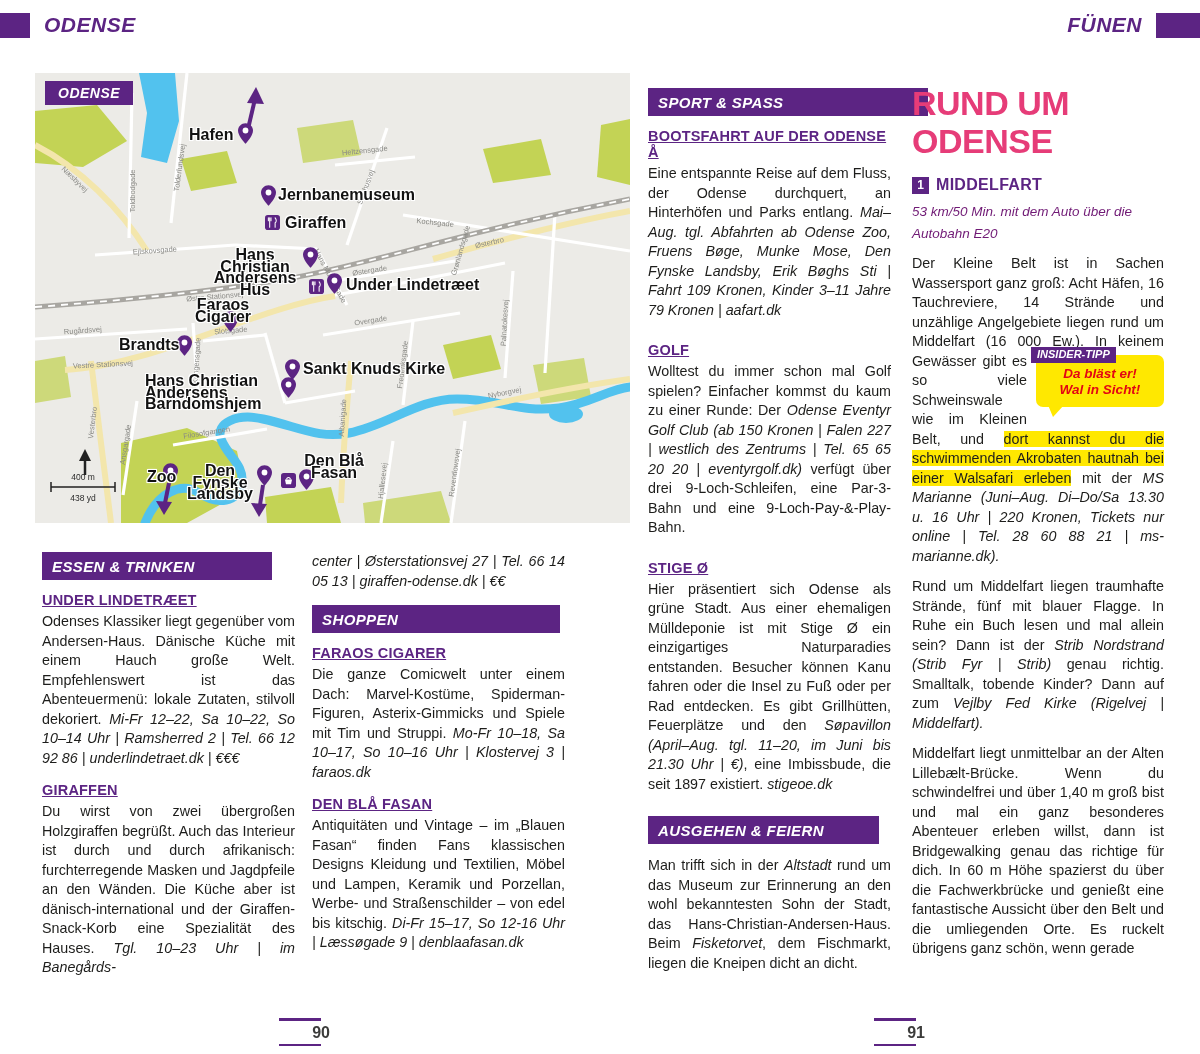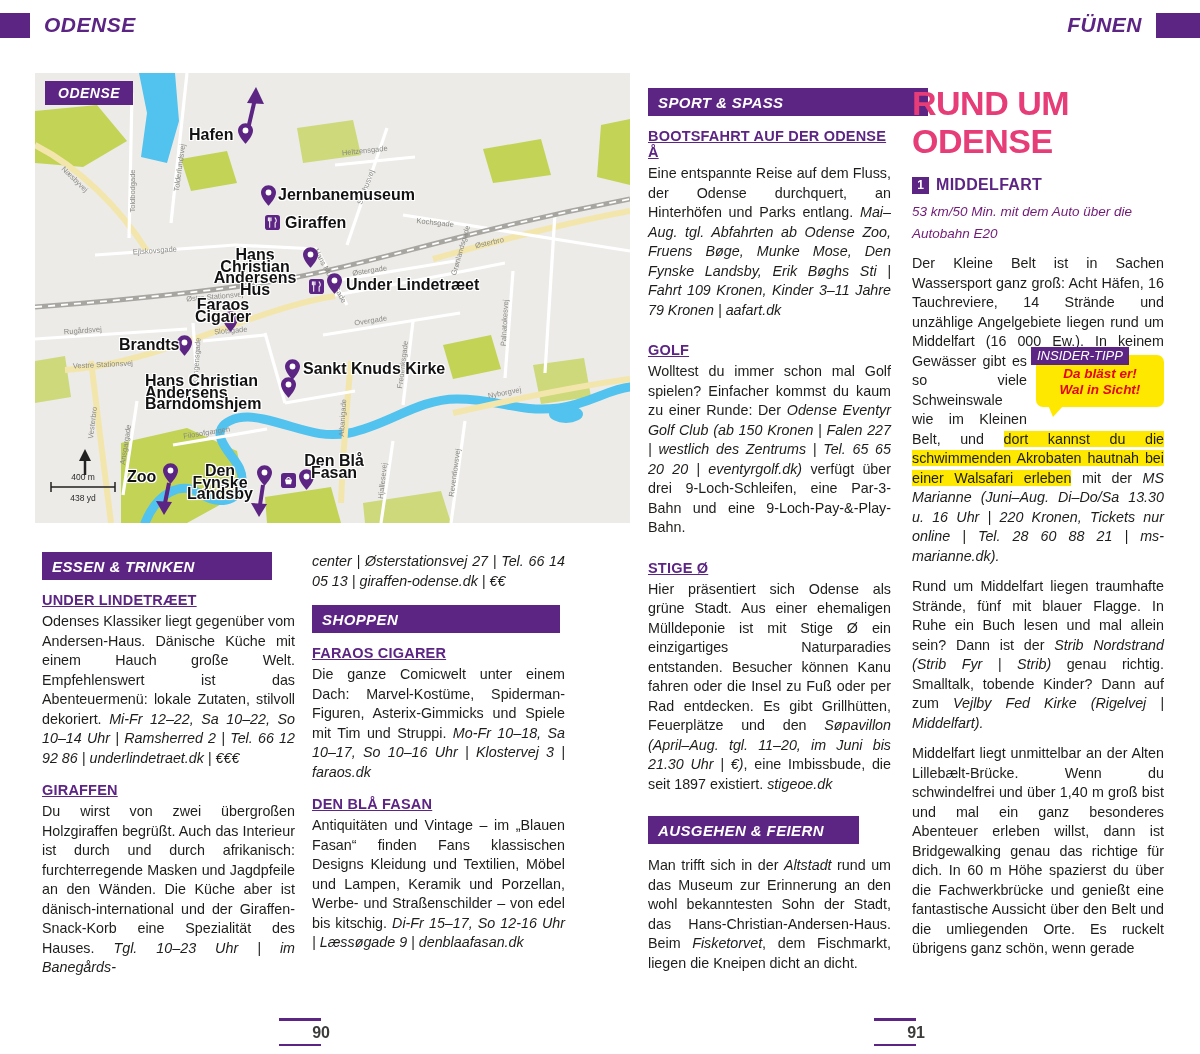--- a/index.html
+++ b/index.html
@@ -44,21 +44,21 @@
 
   
   .rund-title{color:var(--pink);font-weight:bold;font-size:34px;line-height:38px;letter-spacing:-.5px;margin:0 0 16px;}
   .mid-head{display:flex;align-items:center;gap:7px;margin:0 0 7px;}
   .mid-num{background:var(--purple);color:#fff;font-weight:bold;font-size:12px;width:17px;height:17px;display:flex;align-items:center;justify-content:center;flex:0 0 17px;}
   .mid-name{color:var(--purple);font-weight:bold;font-size:16px;letter-spacing:.3px;}
   .mid-sub{color:#701a75;font-style:italic;font-size:13.5px;line-height:22px;margin:0 0 9px;}
 
   
   .tip-float{float:right;width:128px;margin:3px 0 8px 9px;position:relative;}
-  .tip-tag{position:absolute;top:-8px;left:-5px;background:var(--purple);color:#fff;font-style:italic;font-weight:normal;font-size:13px;line-height:1;padding:2.5px 6px;z-index:2;}
+  .tip-tag{position:absolute;top:-8px;left:-5px;background:var(--purple);color:#fff;font-style:italic;font-weight:bold;font-size:11px;line-height:1;padding:2.5px 6px;z-index:2;}
   .tip-bubble{display:block;background:var(--yellow);border-radius:7px;padding:11px 6px 9px;position:relative;}
   .tip-bubble::after{content:"";position:absolute;left:12px;bottom:-10px;width:0;height:0;border-left:5px solid transparent;border-right:11px solid transparent;border-top:12px solid var(--yellow);}
   .tip-line{display:block;color:var(--red);font-style:italic;font-weight:bold;font-size:13.5px;line-height:16px;text-align:center;}
 
   
   .pageno{position:absolute;top:1018px;width:60px;text-align:right;}
   .pageno.left{left:270px;}
   .pageno.right{left:865px;}
   .pageno .rule{height:2.5px;background:var(--purple);width:42px;margin:0 auto;}
   .pageno .num{font-weight:bold;font-size:16px;color:#3c3c3b;padding:3px 0 2px;}
@@ -243,21 +243,21 @@
 
     <div class="poi-label" style="left:154px;top:56px;width:44px;text-align:right">Hafen</div>
     <div class="poi-label nowrap" style="left:243px;top:116px">Jernbanemuseum</div>
     <div class="poi-label nowrap" style="left:250px;top:144px">Giraffen</div>
     <div class="poi-label" style="left:176px;top:176px;width:88px;text-align:center">Hans Christian Andersens Hus</div>
     <div class="poi-label nowrap" style="left:311px;top:206px">Under Lindetræet</div>
     <div class="poi-label" style="left:140px;top:226px;width:96px;text-align:center">Faraos Cigarer</div>
     <div class="poi-label" style="left:84px;top:266px;width:54px;text-align:right">Brandts</div>
     <div class="poi-label nowrap" style="left:268px;top:290px">Sankt Knuds Kirke</div>
     <div class="poi-label" style="left:110px;top:302px;width:132px;">Hans Christian Andersens Barndomshjem</div>
-    <div class="poi-label" style="left:92px;top:398px;width:26px;text-align:center">Zoo</div>
+    <div class="poi-label" style="left:112px;top:398px;width:26px;text-align:center">Zoo</div>
     <div class="poi-label" style="left:150px;top:392px;width:70px;text-align:center">Den Fynske Landsby</div>
     <div class="poi-label" style="left:256px;top:382px;width:86px;text-align:center">Den Blå Fasan</div>
   </div>
 
   <section class="col col1">
     <div class="sec-bar" style="width:230px">ESSEN &amp; TRINKEN</div>
     <h3 class="entry-title" style="margin-top:10px">UNDER LINDETRÆET</h3>
     <p class="body"><span>Odenses Klassiker liegt gegenüber vom Andersen-Haus. Dänische Küche mit einem Hauch große Welt. Empfehlenswert ist das Abenteuermenü: lokale Zutaten, stilvoll dekoriert. </span><span class="seg-i">Mi-Fr 12–22, Sa 10–22, So 10–14 Uhr | Ramsherred 2 | Tel. 66 12 92 86 | underlindetraet.dk | €€€</span></p>
     <h3 class="entry-title">GIRAFFEN</h3>
     <p class="body"><span>Du wirst von zwei übergroßen Holzgiraffen begrüßt. Auch das Interieur ist durch und durch afrikanisch: furchterregende Masken und Jagdpfeile an den Wänden. Die Küche aber ist dänisch-international und der Giraffen-Snack-Korb eine Spezialität des Hauses. </span><span class="seg-i">Tgl. 10–23 Uhr | im Banegårds-</span></p>
@@ -273,21 +273,21 @@
   </section>
 
   <section class="col col3">
     <div class="sec-bar" style="width:280px">SPORT &amp; SPASS</div>
     <h3 class="entry-title" style="margin-top:10px">BOOTSFAHRT AUF DER ODENSE Å</h3>
     <p class="body"><span>Eine entspannte Reise auf dem Fluss, der Odense durchquert, an Hinterhöfen und Parks entlang. </span><span class="seg-i">Mai–Aug. tgl. Abfahrten ab Odense Zoo, Fruens Bøge, Munke Mose, Den Fynske Landsby, Erik Bøghs Sti | Fahrt 109 Kronen, Kinder 3–11 Jahre 79 Kronen | aafart.dk</span></p>
     <h3 class="entry-title" style="margin-top:22px">GOLF</h3>
     <p class="body"><span>Wolltest du immer schon mal Golf spielen? Einfacher kommst du kaum zu einer Runde: Der </span><span class="seg-i">Odense Eventyr Golf Club (ab 150 Kronen | Falen 227 | westlich des Zentrums | Tel. 65 65 20 20 | eventyrgolf.dk)</span><span> verfügt über drei 9-Loch-Schleifen, eine Par-3-Bahn und eine 9-Loch-Pay-&amp;-Play-Bahn.</span></p>
     <h3 class="entry-title" style="margin-top:22px">STIGE Ø</h3>
     <p class="body"><span>Hier präsentiert sich Odense als grüne Stadt. Aus einer ehemaligen Mülldeponie ist mit Stige Ø ein einzigartiges Naturparadies entstanden. Besucher können Kanu fahren oder die Insel zu Fuß oder per Rad entdecken. Es gibt Grillhütten, Feuerplätze und den </span><span class="seg-i">Søpavillon (April–Aug. tgl. 11–20, im Juni bis 21.30 Uhr | €)</span><span>, eine Imbissbude, die seit 1897 existiert. </span><span class="seg-i">stigeoe.dk</span></p>
-    <div class="sec-bar" style="width:211px;margin-top:22px">AUSGEHEN &amp; FEIERN</div>
+    <div class="sec-bar" style="width:231px;margin-top:22px">AUSGEHEN &amp; FEIERN</div>
     <p class="body" style="margin-top:10px"><span>Man trifft sich in der </span><span class="seg-i">Altstadt</span><span> rund um das Museum zur Erinnerung an den wohl bekanntesten Sohn der Stadt, das Hans-Christian-Andersen-Haus. Beim </span><span class="seg-i">Fisketorvet</span><span>, dem Fischmarkt, liegen die Kneipen dicht an dicht.</span></p>
   </section>
 
   <section class="col col4">
     <h1 class="rund-title">RUND UM ODENSE</h1>
     <div class="mid-head">
       <span class="mid-num">1</span>
       <span class="mid-name">MIDDELFART</span>
     </div>
     <p class="mid-sub">53 km/50 Min. mit dem Auto über die Autobahn E20</p>

